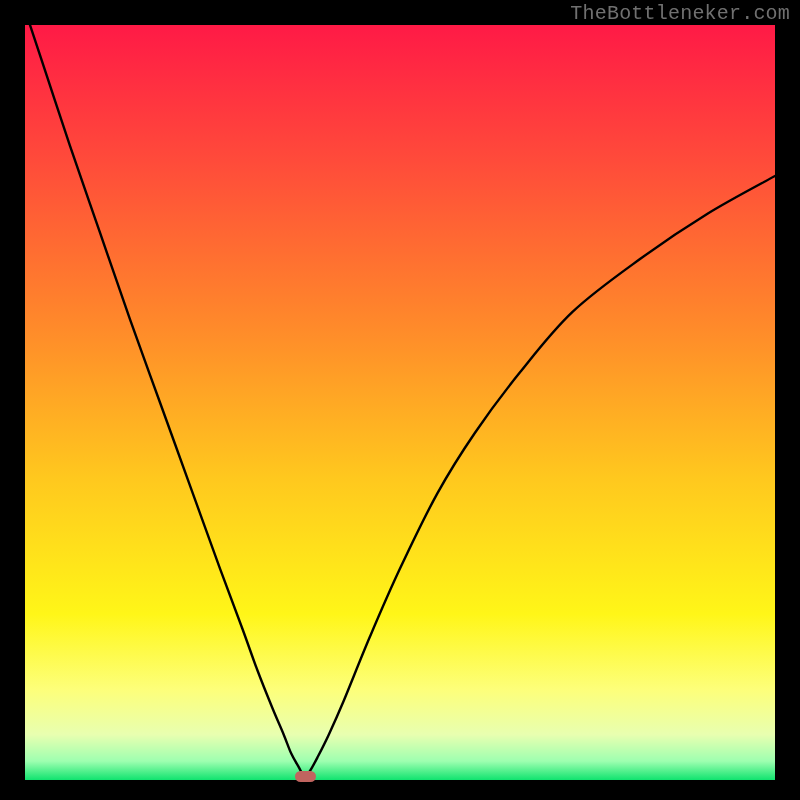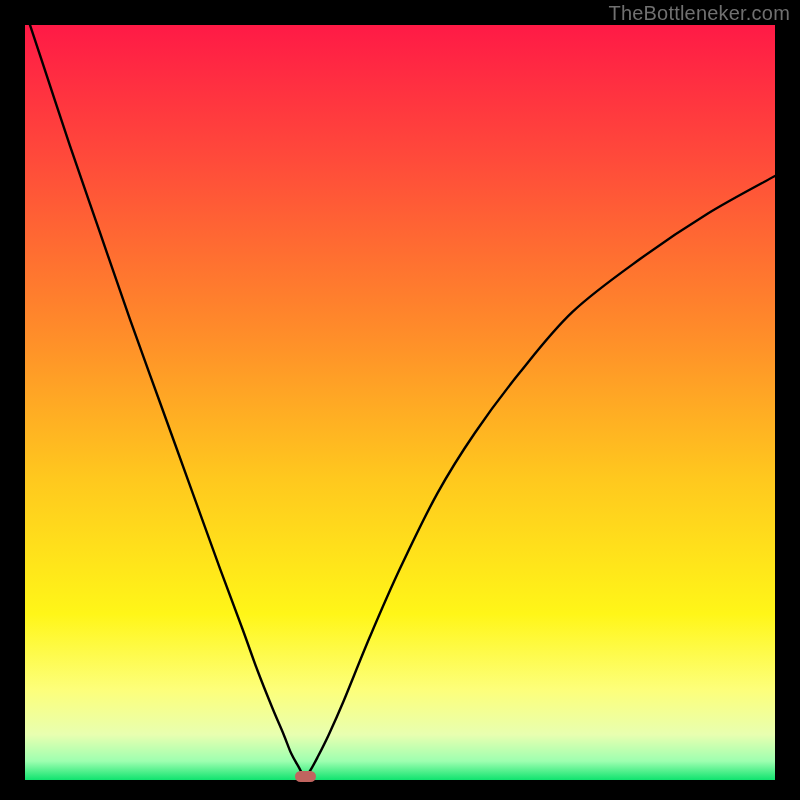--- a/index.html
+++ b/index.html
@@ -27,20 +27,21 @@
     height: 755px;
   }
   .watermark {
     position: absolute;
     top: 2px;
     right: 10px;
     color: #707070;
     font-size: 20px;
     font-weight: 500;
     letter-spacing: 0.2px;
+    font-family: Liberation Mono, monospace;
   }
   .marker {
     position: absolute;
     background: #c0645f;
     border-radius: 6px;
   }
   svg.curve {
     position: absolute;
     left: 0;
     top: 0;

